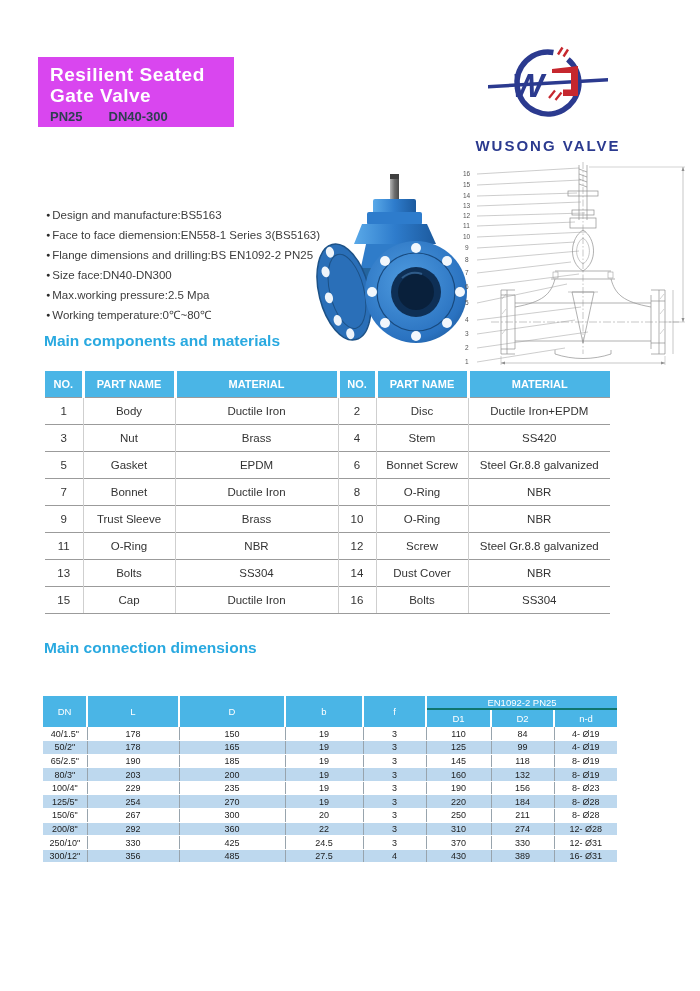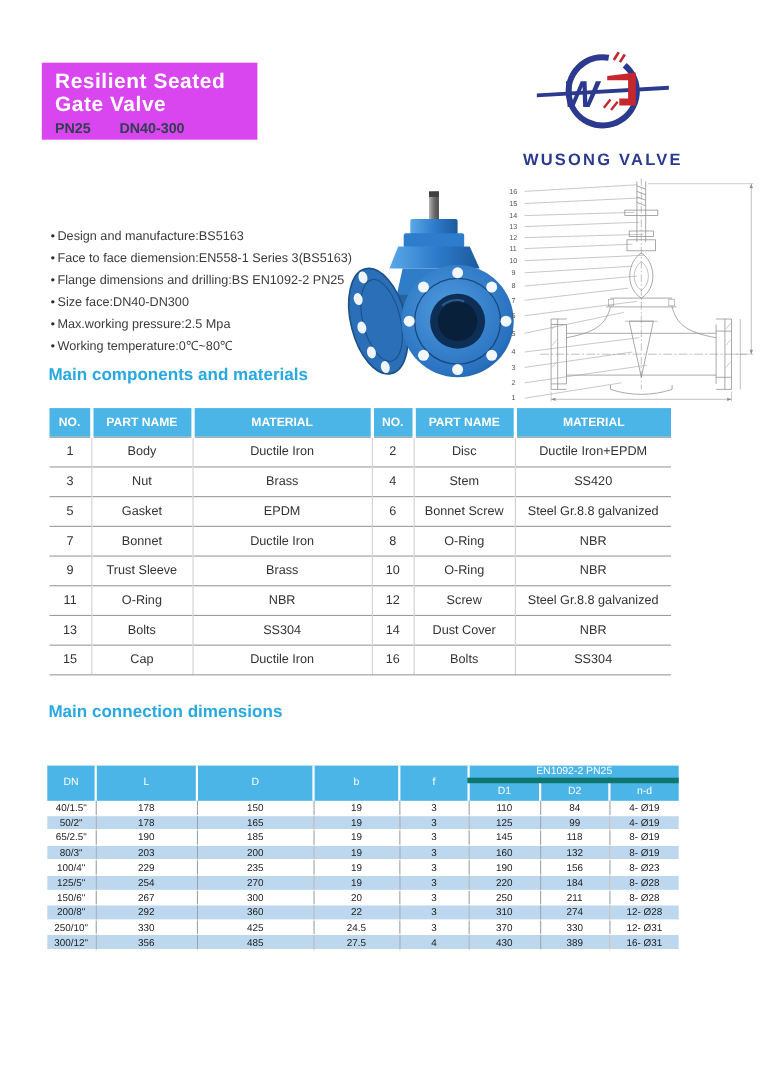--- a/index.html
+++ b/index.html
@@ -50,21 +50,21 @@
   .comp-table tbody tr:last-of-type td{ border-bottom:1px solid #9b9b9b; }
 
   
   .dim-table{ position:absolute; left:43px; top:696px; width:574px; }
   .dim-table th{
     background:#4ab5e6; color:#fff; font-weight:normal; text-align:center;
     font-size:9.5px; border-right:2px solid #fff;
   }
   .dim-table thead tr:first-child th{ height:13px; }
   .dim-table thead tr:last-child th{ height:18px; }
-  .dim-table th.grp{ border-bottom:5px solid #0f766e; }
+  .dim-table th.grp{ border-bottom:2px solid #0f766e; }
   .dim-table th:last-child{ border-right:none; }
   .dim-table td{
     height:13.6px; font-size:9px; color:#1d1d1d; text-align:center;
     border-right:1px solid #98a4ad; border-bottom:1px solid #fff;
     white-space:nowrap; overflow:hidden;
   }
   .dim-table td:last-child{ border-right:none; }
   .dim-table tbody tr:nth-of-type(even) td{ background:#bdd8ee; }
 </style>
 </head>

